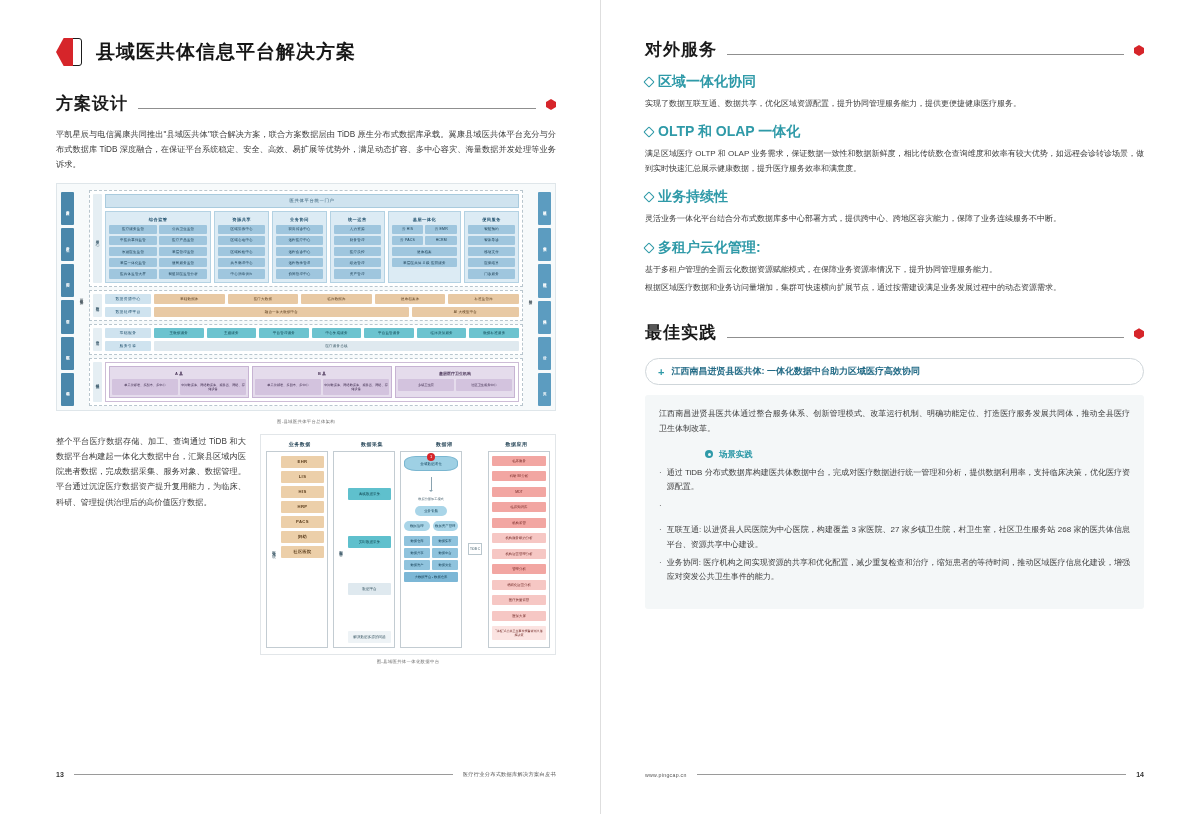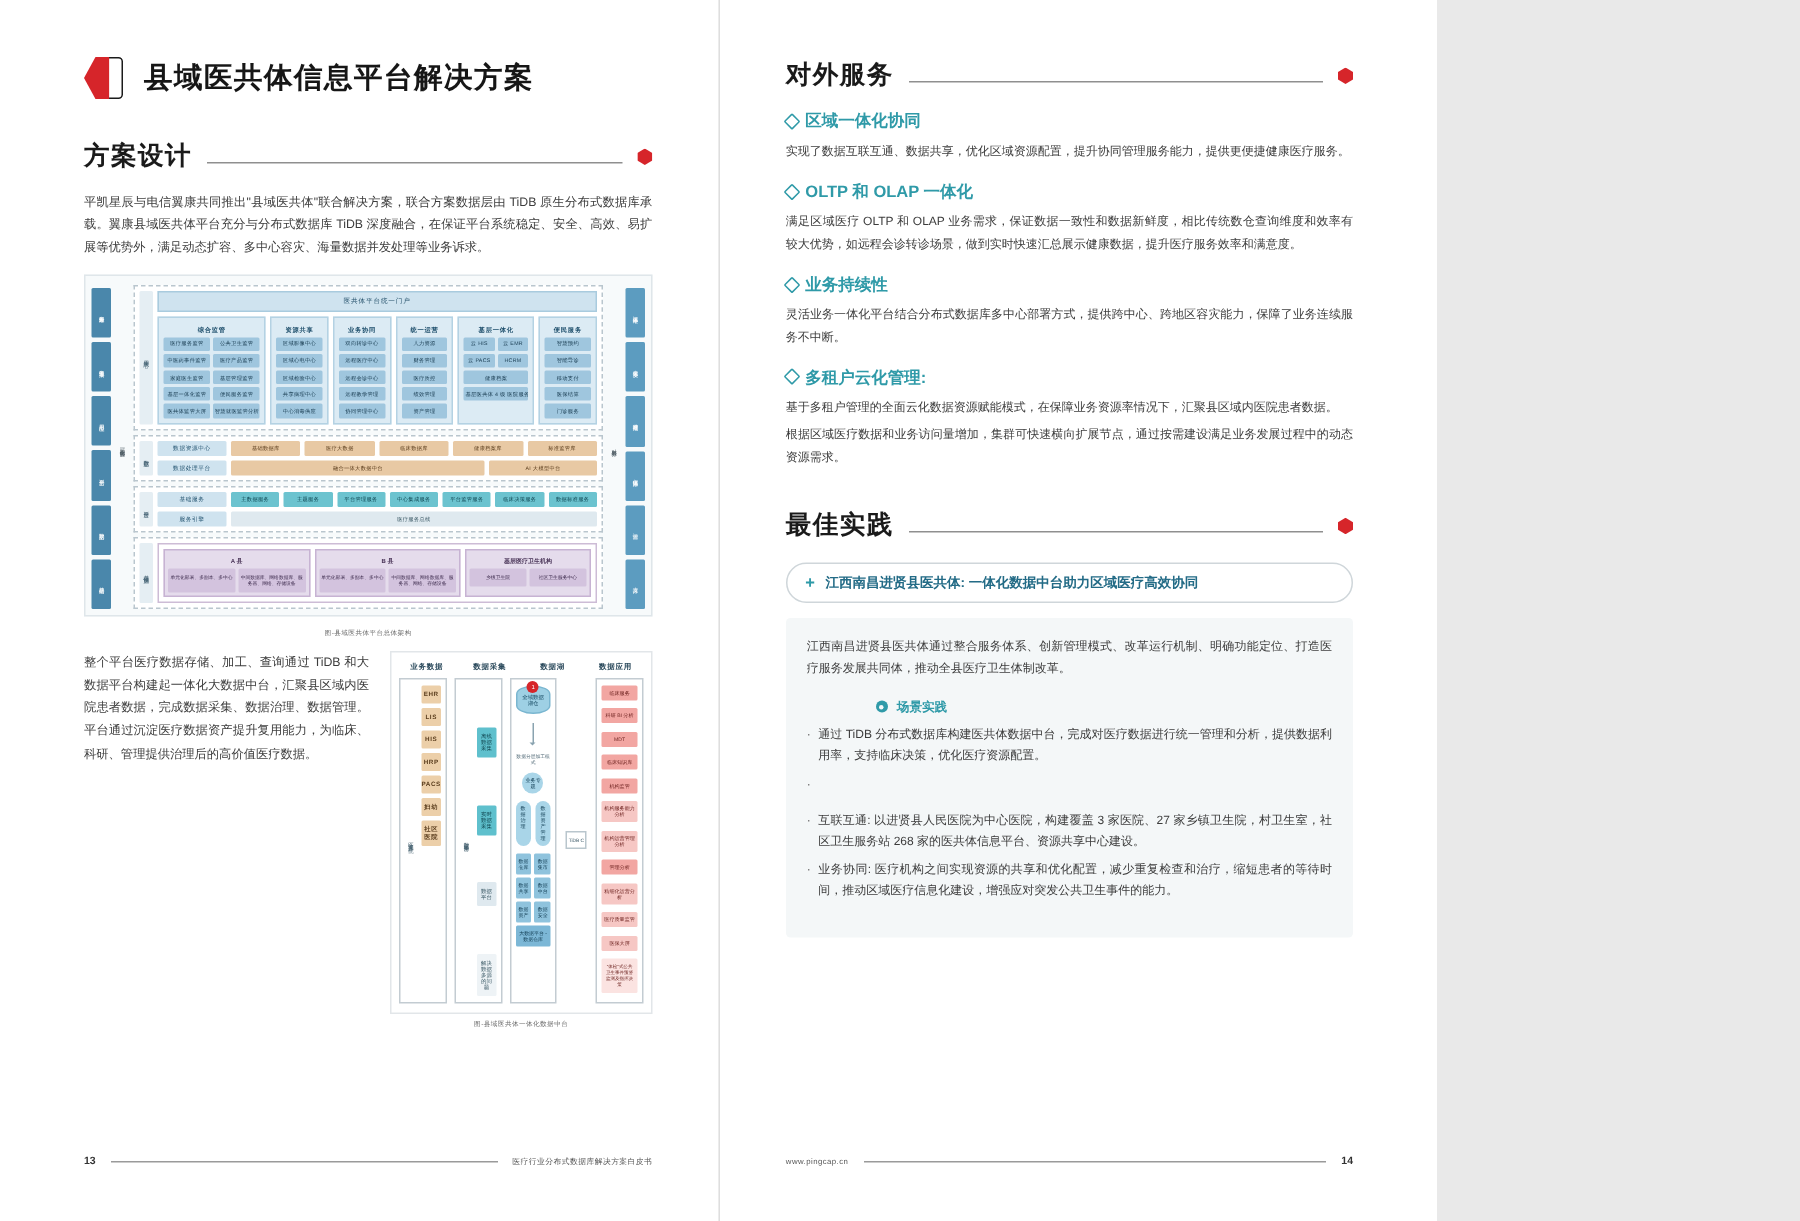--- a/index.html
+++ b/index.html
@@ -3,21 +3,21 @@
 <meta charset="utf-8">
 <style>
   * { box-sizing: border-box; }
   html, body { margin:0; padding:0; }
   body {
     width:1200px; height:814px;
     background:#e9e9e9;
     font-family:"Liberation Sans","DejaVu Sans",sans-serif;
     overflow:hidden;
   }
-  .spread { position:relative; width:958px; height:814px; display:flex;justify-content:space-between; }
+  .spread { position:relative; width:1200px; height:814px; display:flex;justify-content:space-between; }
   .page { position:relative; background:#ffffff; height:814px; }
   .page-left  { width:600px; padding:38px 44px 0 56px; }
   .page-right { width:600px; padding:38px 56px 0 44px; border-left:1px solid #dedede; }
 
   
   .doc-title { display:flex; align-items:center; gap:14px; margin-bottom:26px; }
   .logo-mark { width:26px; height:28px; position:relative; flex:0 0 auto; }
   .logo-mark .hex-o { position:absolute; left:8px; top:0; width:18px; height:28px;
       border:1.6px solid #1b1b1b; border-radius:3px;
       clip-path:polygon(28% 0,100% 0,100% 100%,28% 100%,0 50%); }
@@ -125,21 +125,21 @@
   .connector { width:16px; flex:0 0 auto; display:flex; align-items:center; justify-content:center; position:relative; }
   .connector .lbl { font-size:3.2px; color:#3e5b69; background:#fff; border:1px solid #b9c6cd; padding:3px 1px;
                     writing-mode:horizontal-tb; }
   .rbox { background:#f2a6a2; color:#6a1f1c; font-size:3.4px; text-align:center; padding:3px 1px;
           border-radius:1px; margin-bottom:2.5px; }
   .rbox.soft { background:#f6c7c4; }
   .rbox.note { background:#fbe3e1; font-size:3px; line-height:1.35; padding:3px 2px; }
 
   
   .val-item { margin:0 0 4px 0; }
-  .val-head { display:flex; align-items:center; gap:5px; color:#2f9aa8; font-size:11px; font-weight:700; margin:12px 0 6px; }
+  .val-head { display:flex; align-items:center; gap:5px; color:#2f9aa8; font-size:14px; font-weight:700; margin:12px 0 6px; }
   .val-head .dia { width:8px; height:8px; flex:0 0 auto; position:relative; }
   .val-head .dia i { position:absolute; inset:0; border:1.3px solid #2f9aa8; transform:rotate(45deg); border-radius:1px; }
   .val-body { font-size:8px; line-height:1.8; color:#3c3c3c; text-align:justify; margin:0; }
 
   .bp-card { border:1px solid #cfd6da; border-radius:14px; padding:6px 12px; font-size:9px;
              color:#236b86; font-weight:700; display:flex; align-items:center; gap:7px; margin:14px 0 10px; }
   .bp-card .plus { color:#2f9aa8; font-size:11px; font-weight:700; }
   .bp-panel { background:#f4f7f8; border-radius:3px; padding:12px 14px 14px; }
   .bp-lead { font-size:8px; line-height:1.85; color:#3c3c3c; text-align:justify; margin:0 0 12px; }
   .bp-sub { display:flex; align-items:center; gap:6px; color:#2f9aa8; font-size:8.4px; font-weight:700; margin:0 0 6px;padding-left:46px; }
@@ -366,21 +366,21 @@
         <div class="vtab light">保障体系</div>
         <div class="vtab light">运营</div>
         <div class="vtab light">支撑</div>
       </div>
     </div>
 
     <div class="fig-cap">图-县域医共体平台总体架构</div>
 
     <div class="lower">
       <div class="txtcol">
-        <p class="para">整个平台医疗数据存储、加工、查询通过 TiDB 和大数据平台构建起一体化大数据中台，汇聚县区域内医院患者数据，完成数据采集、数据治理、数据管理。平台通过沉淀医疗数据资产提升复用能力，为临床、科研、管理提供治理后的高价值医疗数据。</p>
+        <p class="para">整个平台医疗数据存储、加工、查询通过 TiDB 和大数据平台构建起一体化大数据中台，汇聚县区域内医院患者数据，完成数据采集、服务对象、数据管理。平台通过沉淀医疗数据资产提升复用能力，为临床、科研、管理提供治理后的高价值医疗数据。</p>
       </div>
 
       <div class="figcol">
         <div class="flow">
           <div class="flow-heads">
             <div>业务数据</div>
             <div>数据采集</div>
             <div>数据湖</div>
             <div>数据应用</div>
           </div>
@@ -509,21 +509,21 @@
       <p class="val-body">灵活业务一体化平台结合分布式数据库多中心部署方式，提供跨中心、跨地区容灾能力，保障了业务连续服务不中断。</p>
     </div>
 
     <div class="val-item">
       <div class="val-head">
         <span class="dia">
             <i></i>
           </span>
         <span>多租户云化管理:</span>
       </div>
-      <p class="val-body">基于多租户管理的全面云化数据资源赋能模式，在保障业务资源率情况下，汇聚县区域内医院患者数据。</p>
+      <p class="val-body">基于多租户管理的全面云化数据资源赋能模式，在保障业务资源率情况下，提升协同管理服务能力。</p>
     </div>
 
     <div class="val-item">
       <p class="val-body">根据区域医疗数据和业务访问量增加，集群可快速横向扩展节点，通过按需建设满足业务发展过程中的动态资源需求。</p>
     </div>
 
     <div class="sec-head" style="margin-top:26px">
       <span class="t">最佳实践</span>
       <span class="rule"></span>
       <span class="cube">

